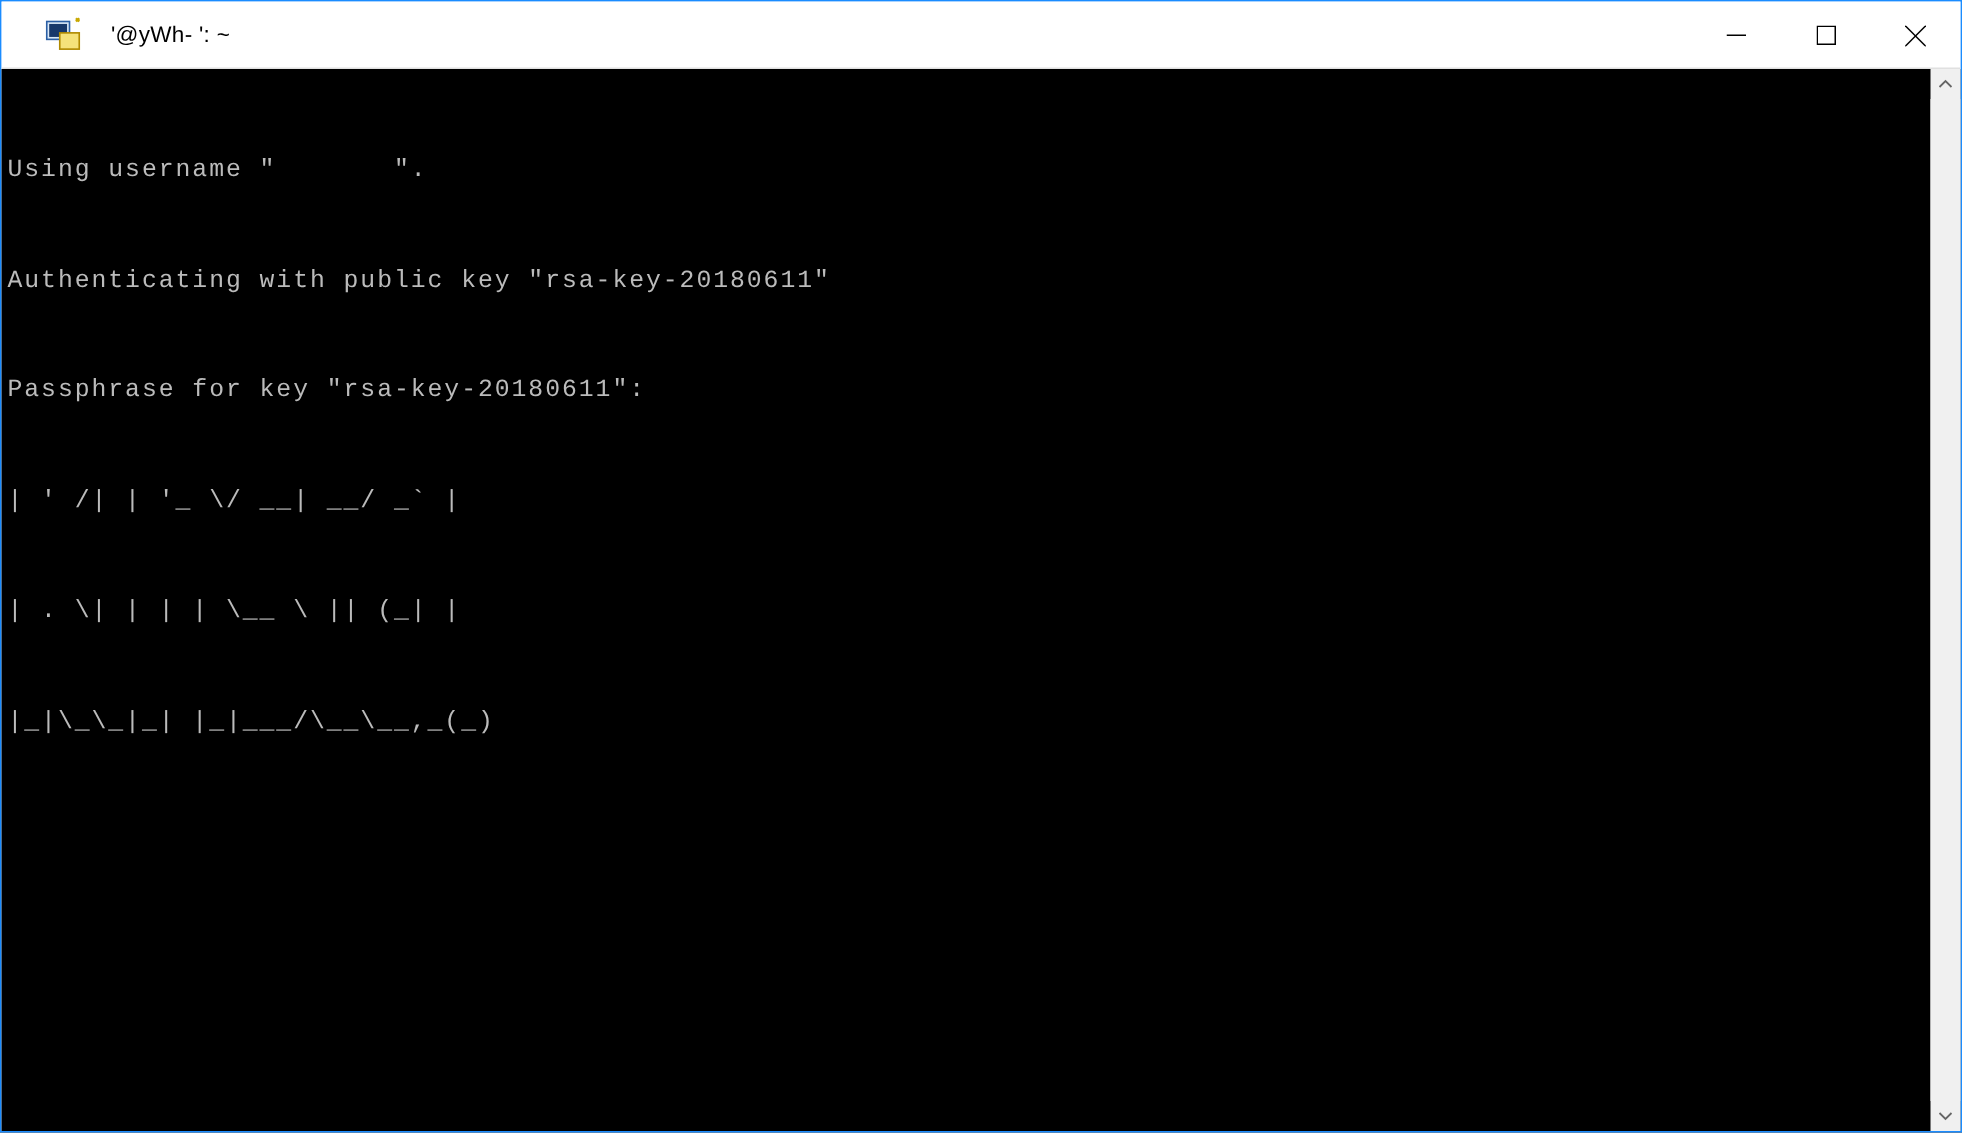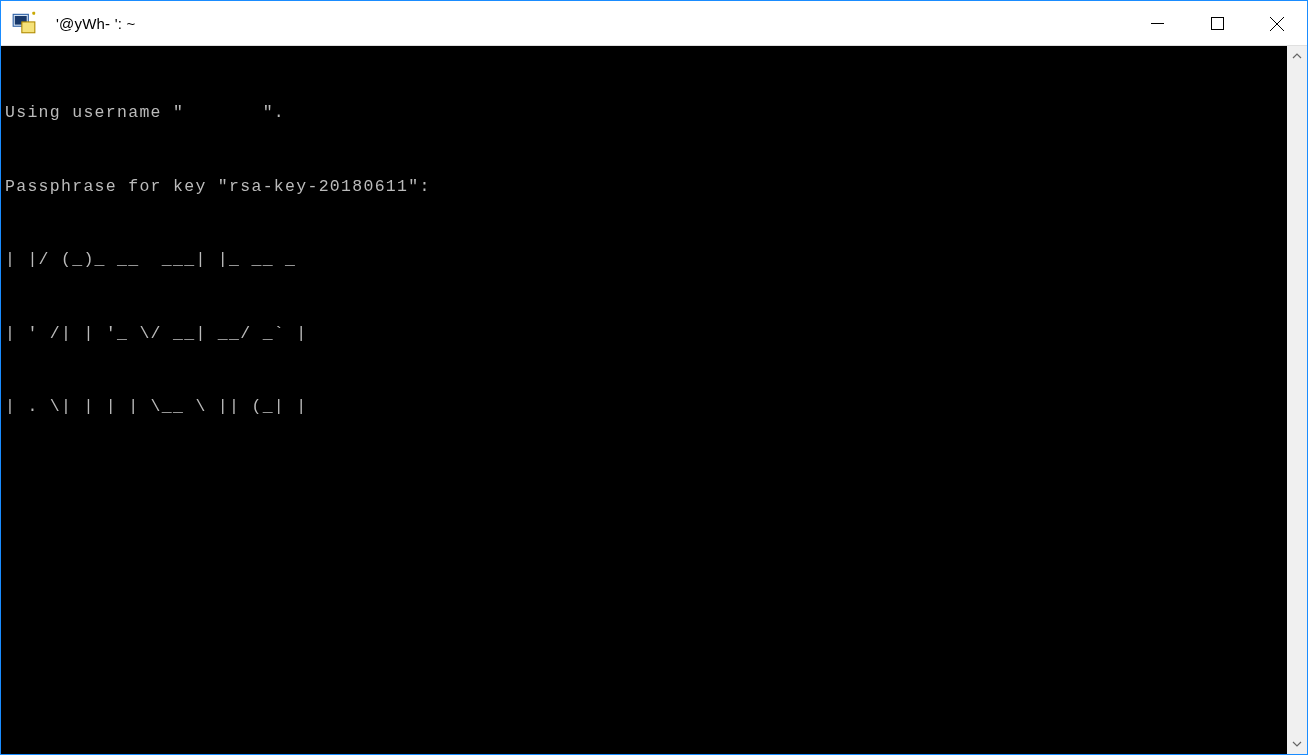--- a/index.html
+++ b/index.html
@@ -11,20 +11,21 @@
       overflow: hidden;
       border: 1px solid #1a8cff;
     }
     .titlebar {
       height: 45px;
       background: #ffffff;
       display: flex;
       align-items: center;
       position: relative;
       border-bottom: 1px solid #e0e0e0;
+      padding-left: 18px;
     }
     .titlebar-icon {
       width: 45px;
       height: 45px;
       display: flex;
       align-items: center;
       justify-content: center;
     }
     .titlebar-icon svg { width: 26px; height: 26px; }
     .titlebar-title {
@@ -126,24 +127,25 @@
           <line x1="0" y1="0" x2="14" y2="14"></line>
           <line x1="14" y1="0" x2="0" y2="14"></line>
         </svg>
     </div>
   </div>
 </div>
 
 <div class="client-area">
   <div class="terminal">
     <div class="term-line">Using username "       ".</div>
+    <div class="term-line">Authenticating with public key "rsa-key-20180611"</div>
     <div class="term-line">Passphrase for key "rsa-key-20180611":</div>
-    <div class="term-line">| |/ (_)_ __  ___| |_ __ _</div>
     <div class="term-line">| ' /| | '_ \/ __| __/ _` |</div>
     <div class="term-line">| . \| | | | \__ \ || (_| |</div>
+    <div class="term-line">|_|\_\_|_| |_|___/\__\__,_(_)</div>
     <div class="term-line"></div>
     
     
     
     
     
     
     
     
     

